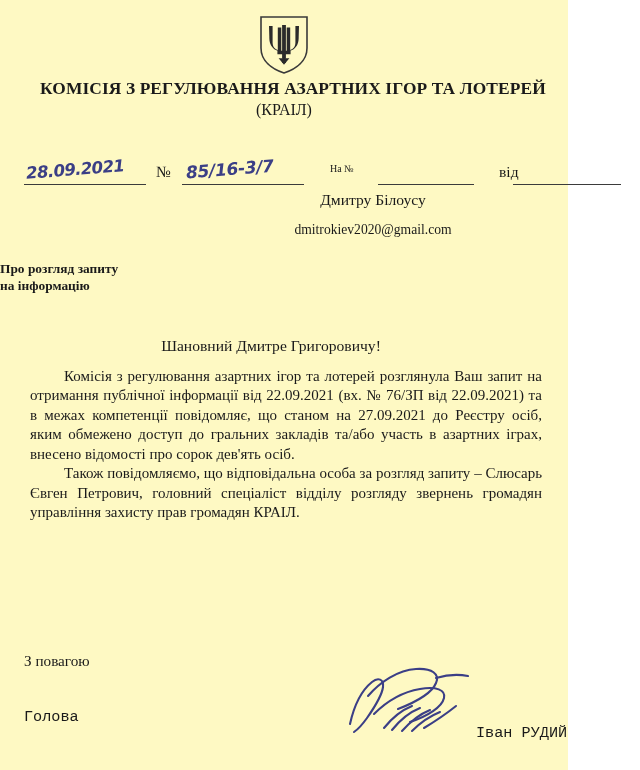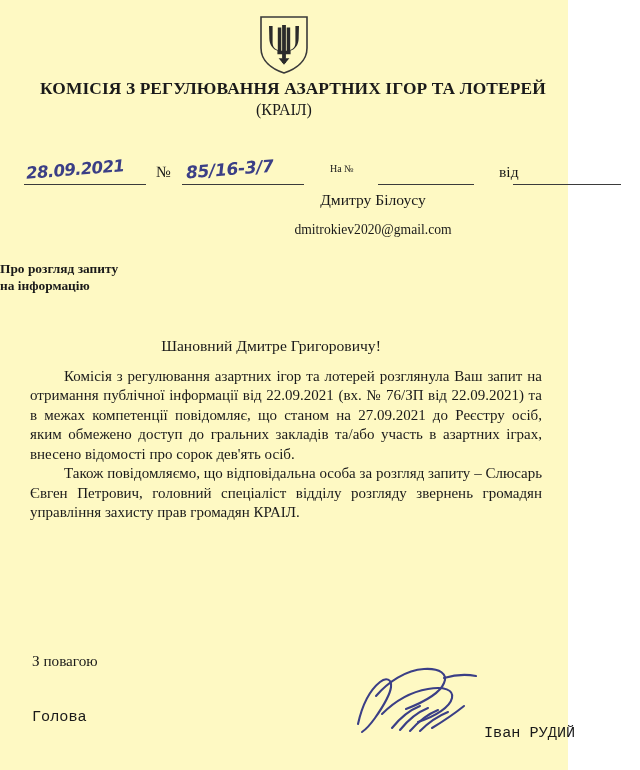--- a/index.html
+++ b/index.html
@@ -202,21 +202,21 @@
     margin: 0 0 0 0;
     text-indent: 34px;
   }
 
   
   .sign-block {
     position: absolute;
     left: 0;
     right: 0;
     top: 652px;
-    padding: 0 32px;
+    padding: 0 24px;
     box-sizing: border-box;
     font-size: 15.2px;
   }
   .sign-regards { margin: 0; }
   .sign-row {
     position: relative;
     margin-top: 36px;
     height: 30px;
     font-family: Liberation Mono, monospace;
   }

